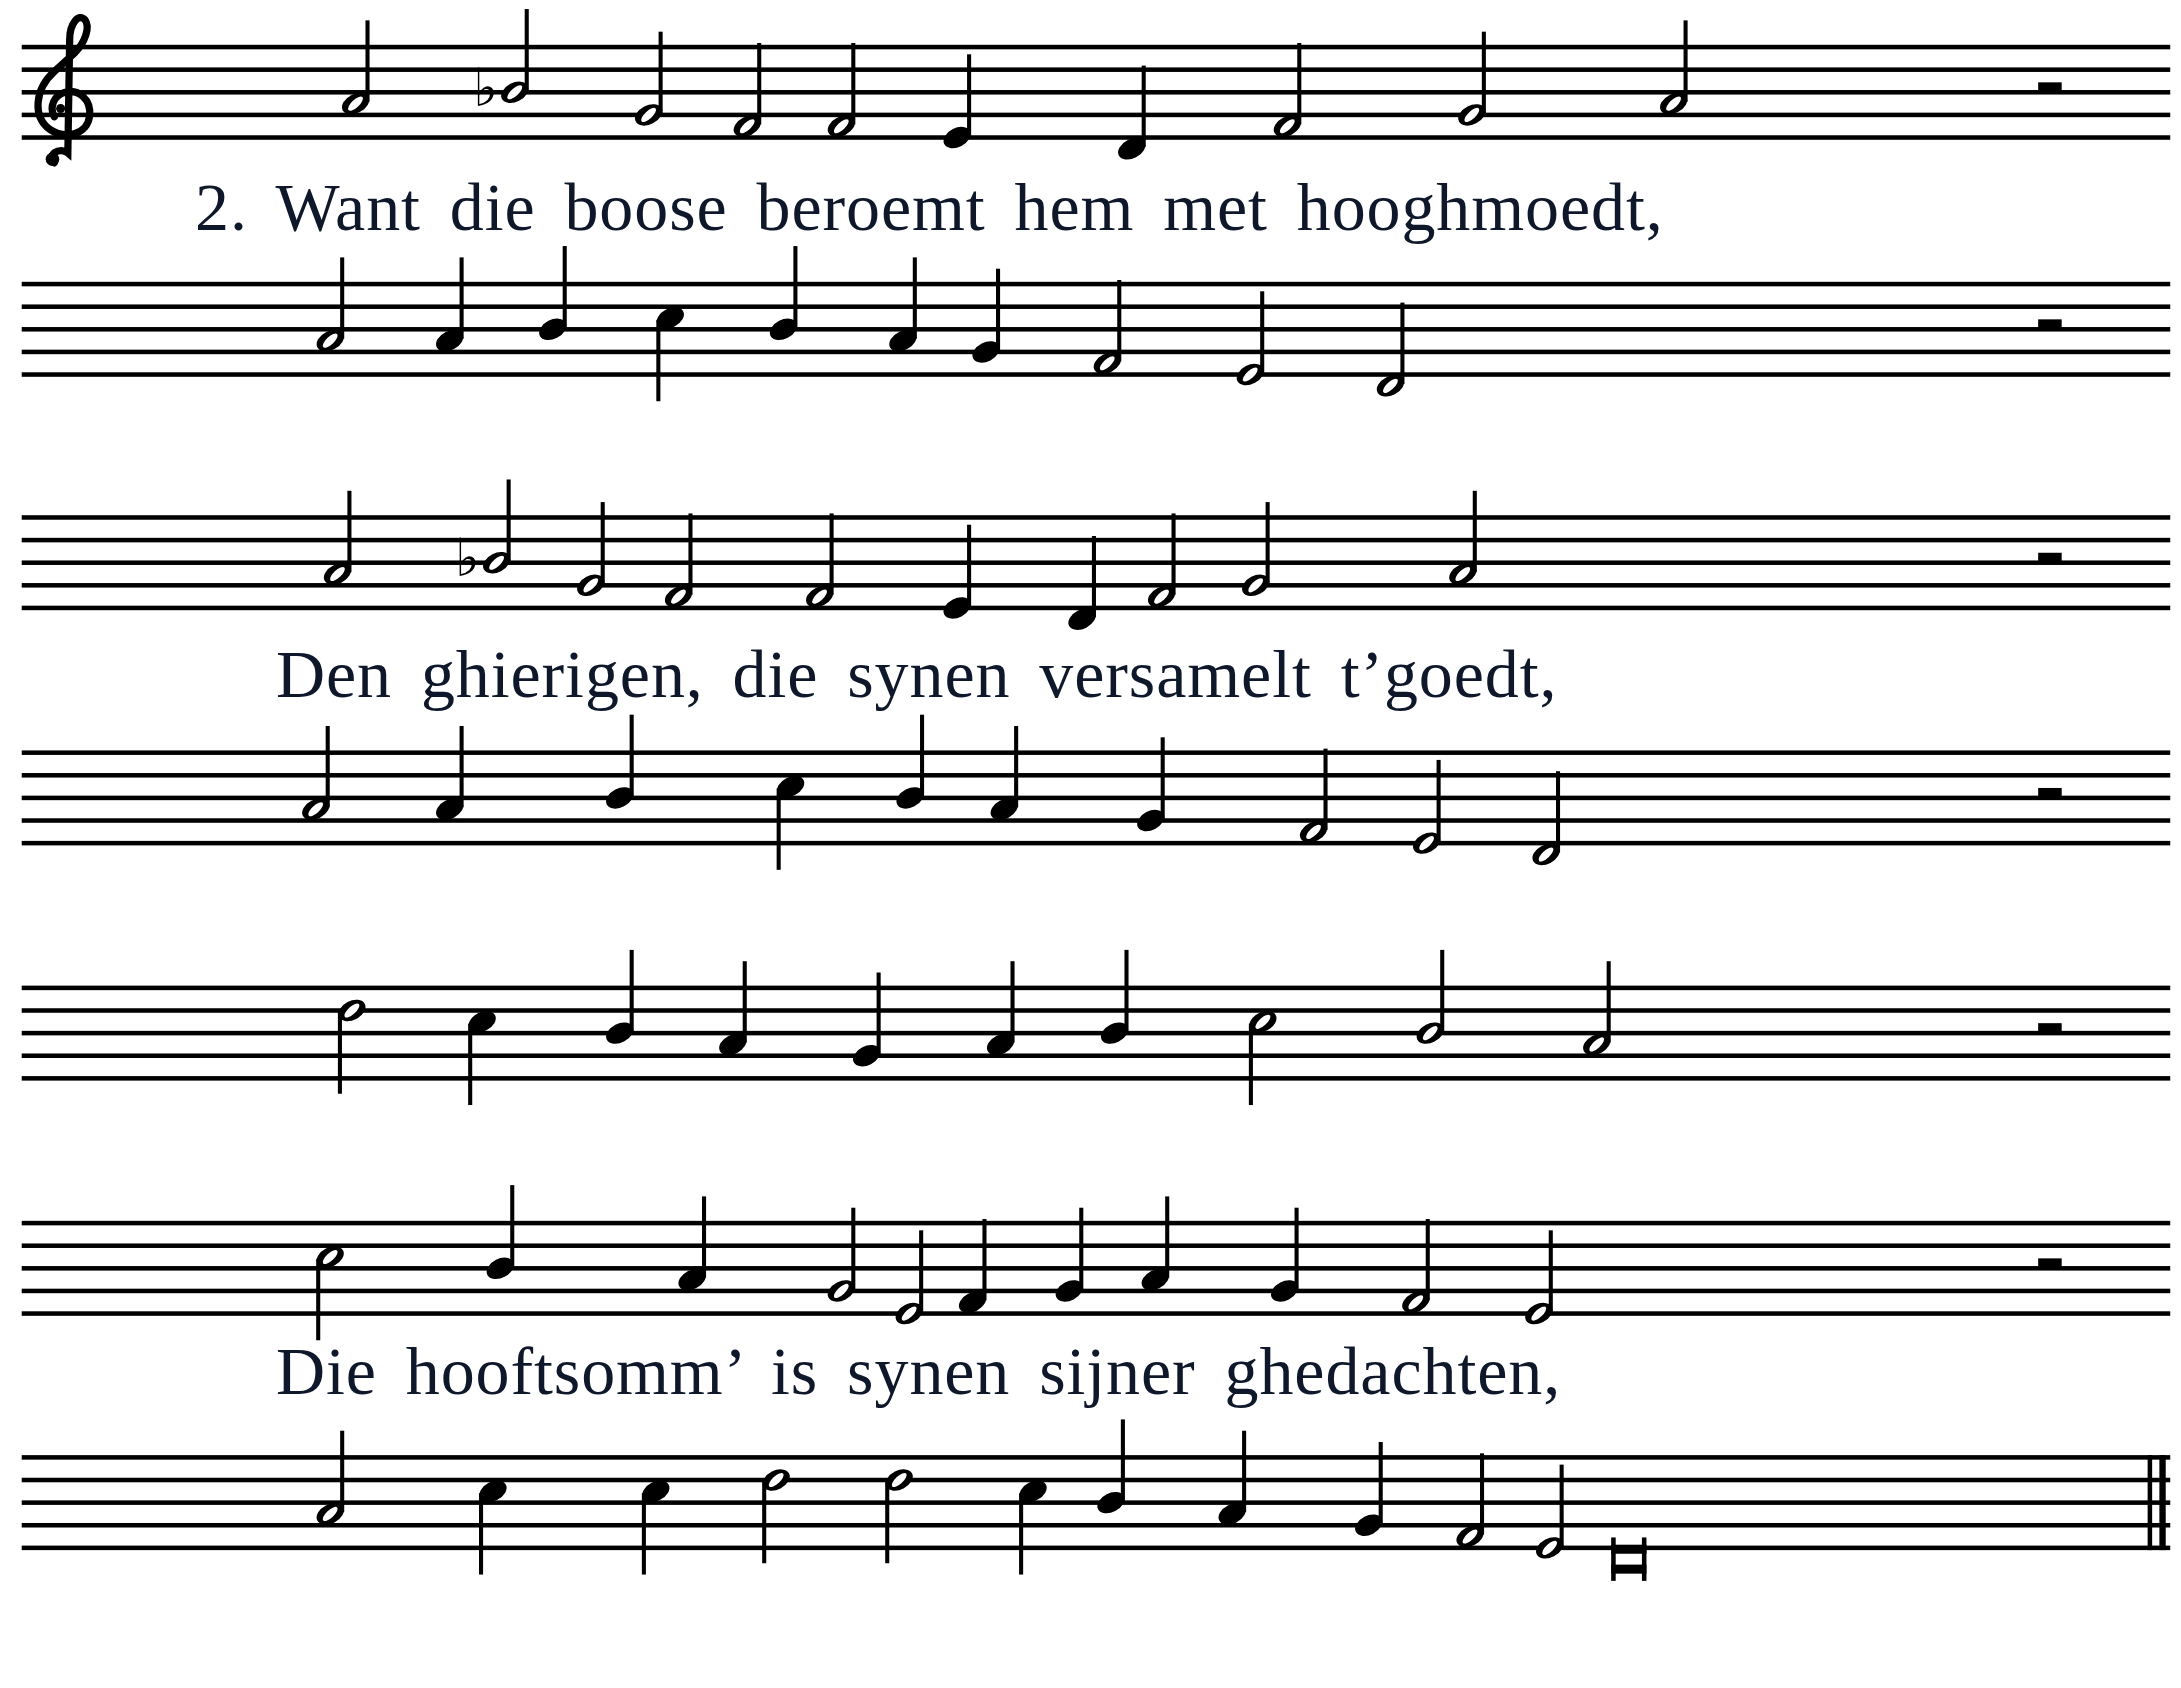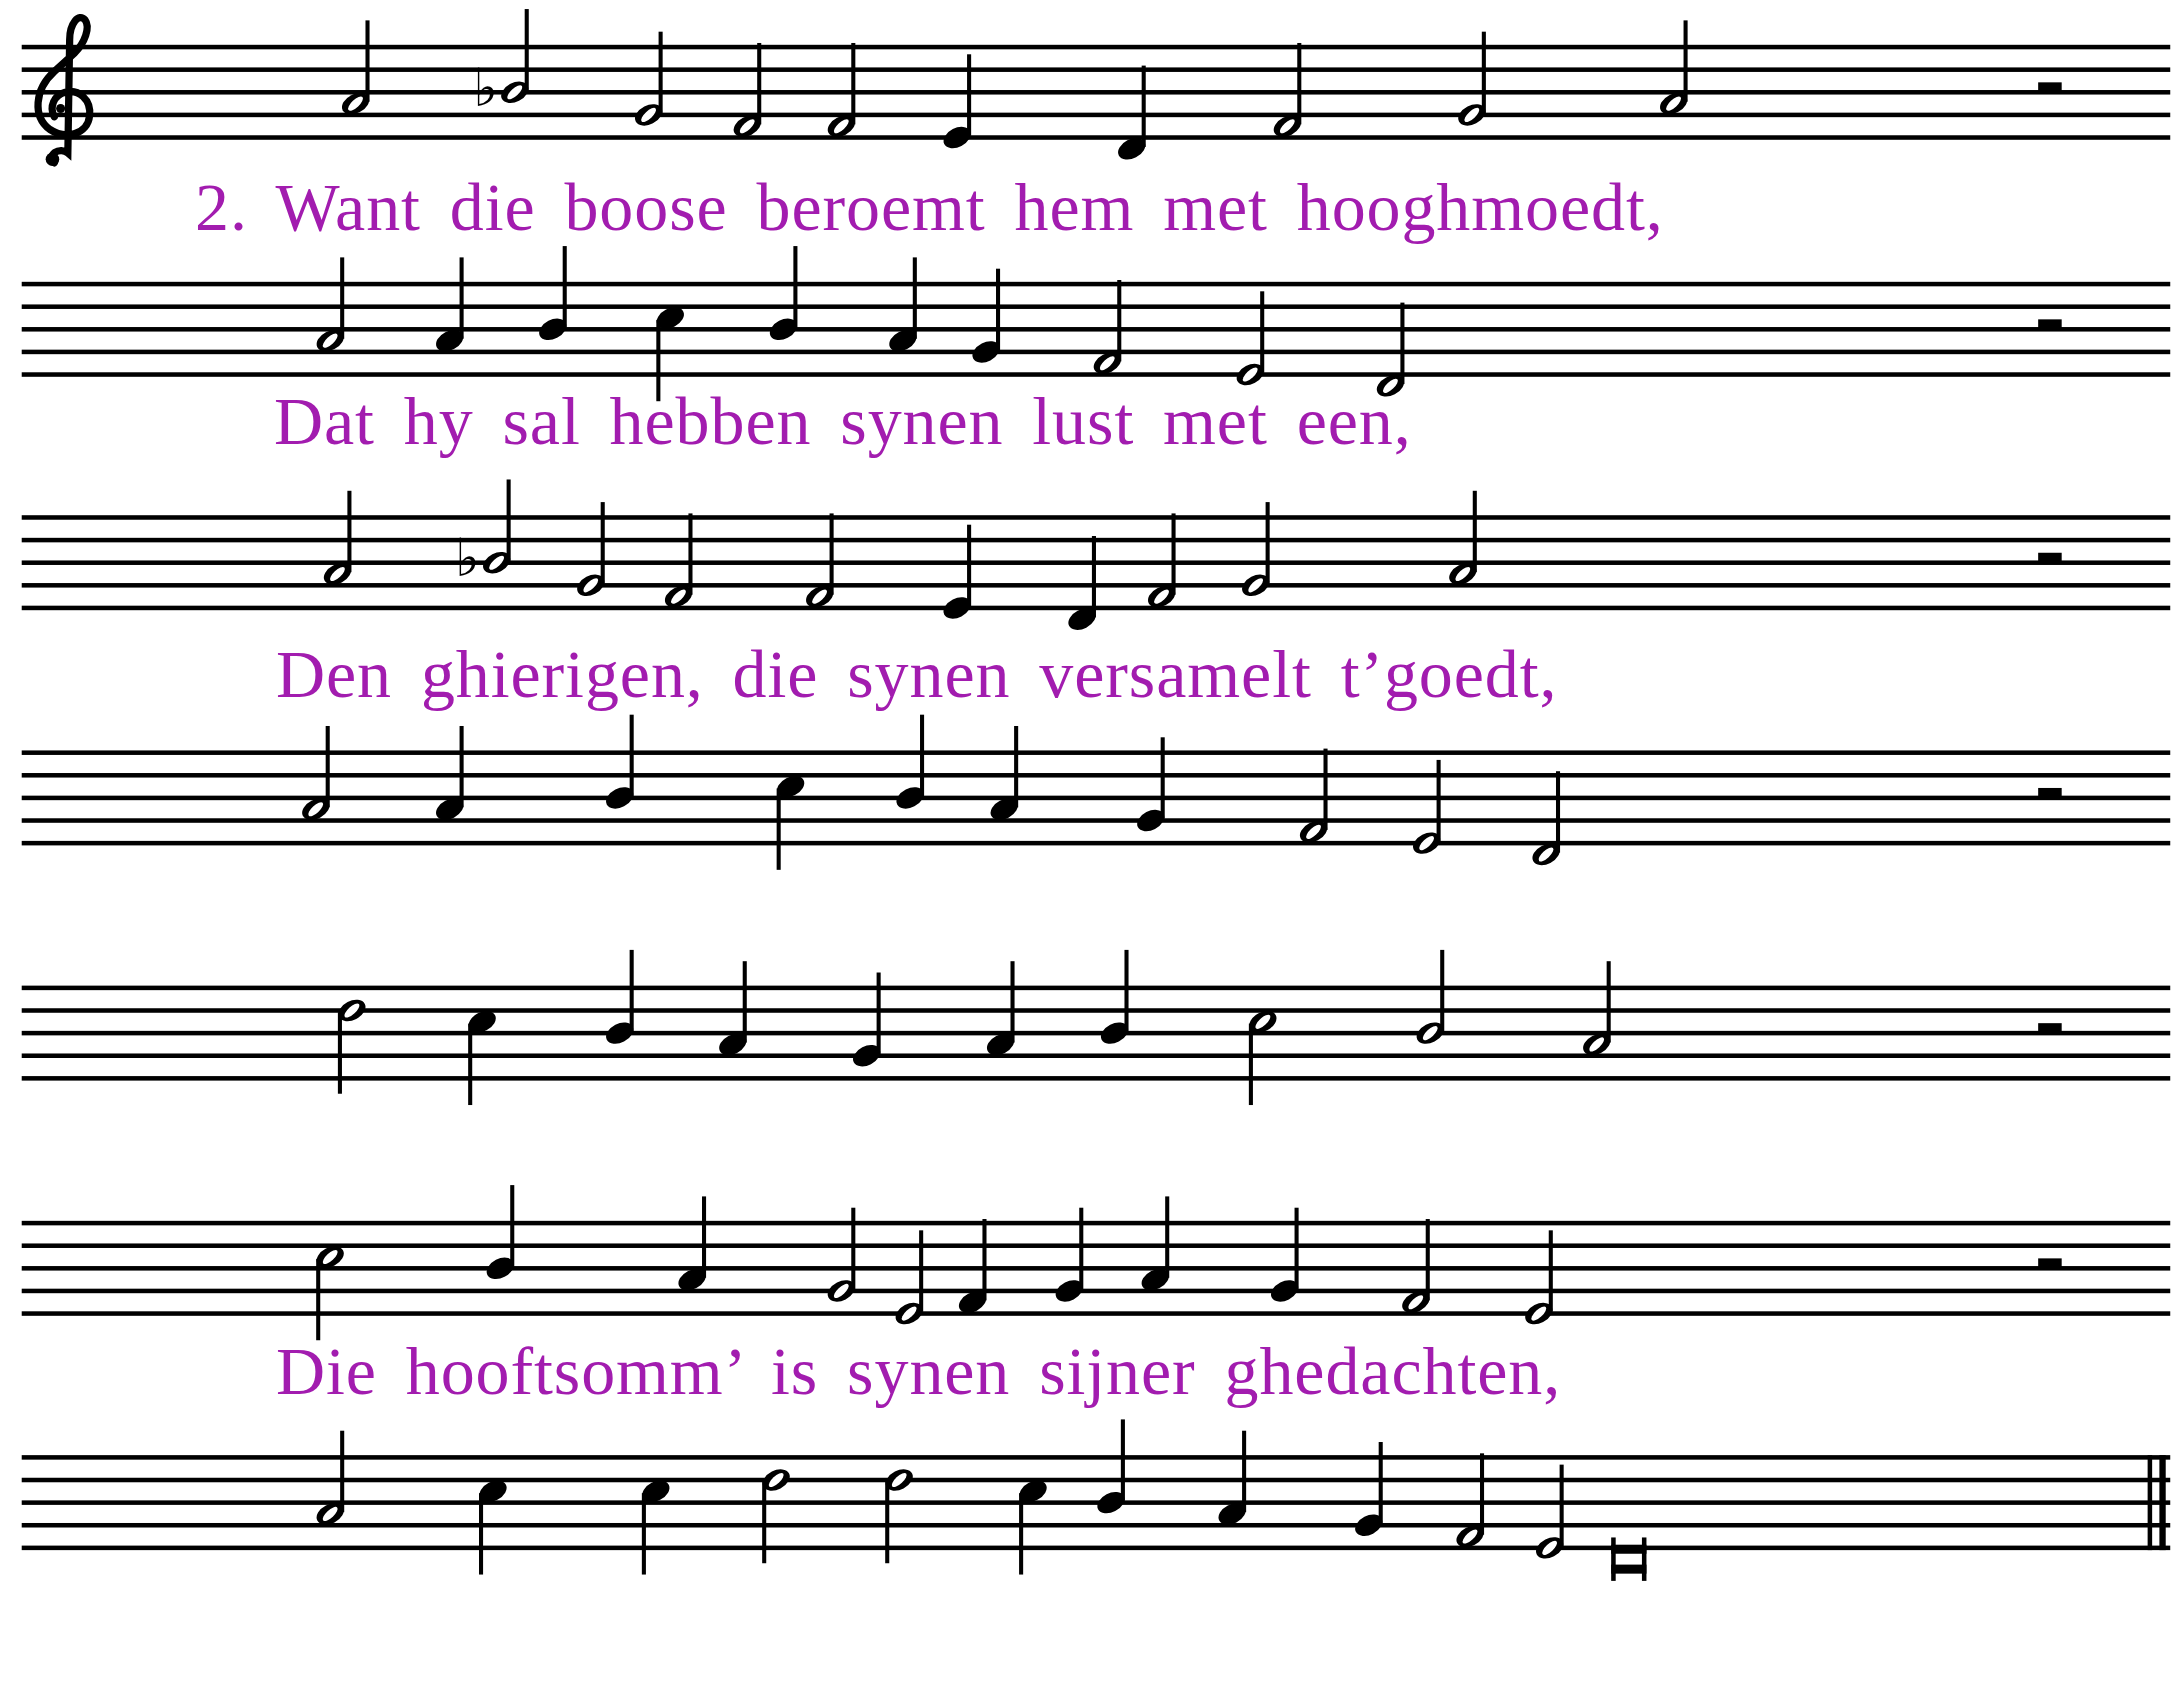--- a/index.html
+++ b/index.html
@@ -1,21 +1,21 @@
 <!DOCTYPE html>
 <html style="font-size:14.5px"><head>
 <meta charset="utf-8">
 <style>
   html,body{margin:0;padding:0;background:#ffffff;}
   body{width:2182px;height:1689px;position:relative;overflow:hidden;
        font-family:"Liberation Serif",serif;}
   .page{position:absolute;left:0;top:0;width:2182px;height:1689px;background:#ffffff;}
   #score{position:absolute;left:0;top:0;}
   .lyrics-layer{position:absolute;left:0;top:0;width:100%;height:100%;}
-  .lyric{position:absolute;color:#a21caf;font-size:68px;line-height:1;
+  .lyric{position:absolute;color:#0f172a;font-size:68px;line-height:1;
          letter-spacing:0.9px;word-spacing:11px;white-space:nowrap;}
   .l1{left:195px;top:173px}
   .l2{left:274px;top:387px}
   .l3{left:276px;top:640px}
   .l4{left:274px;top:867px}
   .l5{left:276px;top:1106px}
   .l6{left:276px;top:1337px}
   .l7{left:276px;top:1577px}
 </style>
 </head>
@@ -423,18 +423,17 @@
             <rect x="1781" y="1707.5" width="39" height="10" fill="#000000"></rect>
             <rect x="1781" y="1729.5" width="39" height="10" fill="#000000"></rect>
           </g>
         </g>
         <rect x="2374" y="1608.5" width="5" height="105" fill="#000000"></rect>
         <rect x="2387" y="1608.5" width="7" height="105" fill="#000000"></rect>
       </g>
     </svg>
   <div class="lyrics-layer">
     <div class="lyric l1">2. Want die boose beroemt hem met hooghmoedt,</div>
-    <div class="lyric l2">Dat hy sal hebben synen lust met een,</div>
     <div class="lyric l3">Den ghierigen, die synen versamelt t’goedt,</div>
     <div class="lyric l6">Die hooftsomm’ is synen sijner ghedachten,</div>
   </div>
 </div>
 
 
 </body></html>

